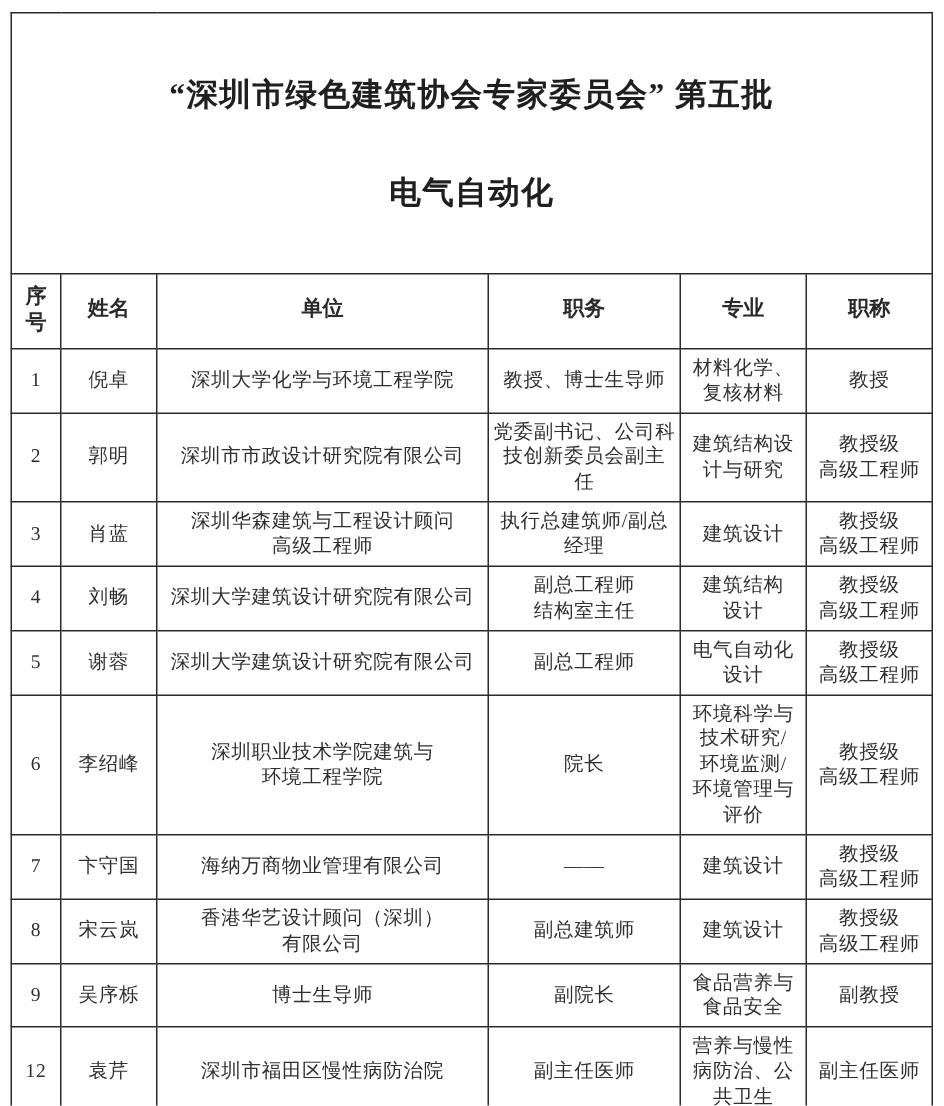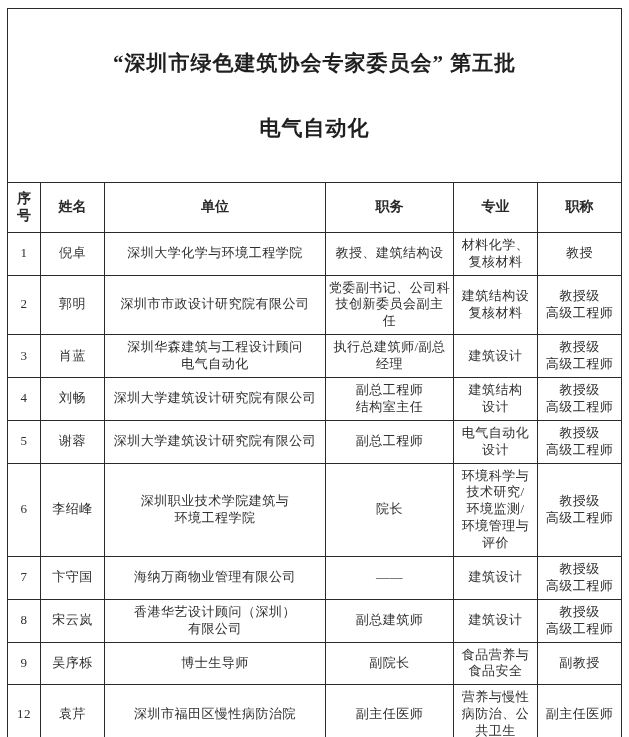--- a/index.html
+++ b/index.html
@@ -86,42 +86,42 @@
         <th class="col-head">职务</th>
         <th class="col-head">专业</th>
         <th class="col-head">职称</th>
       </tr>
     </thead>
     <tbody>
         <tr>
     <td class="cell">1</td>
     <td class="cell">倪卓</td>
     <td class="cell">深圳大学化学与环境工程学院</td>
-    <td class="cell">教授、建筑结构设</td>
+    <td class="cell">教授、博士生导师</td>
     <td class="cell">材料化学、
 复核材料</td>
     <td class="cell">教授</td>
   </tr>
         <tr>
     <td class="cell">2</td>
     <td class="cell">郭明</td>
     <td class="cell">深圳市市政设计研究院有限公司</td>
     <td class="cell">党委副书记、公司科
 技创新委员会副主
 任</td>
     <td class="cell">建筑结构设
-复核材料</td>
+计与研究</td>
     <td class="cell">教授级
 高级工程师</td>
   </tr>
         <tr>
     <td class="cell">3</td>
     <td class="cell">肖蓝</td>
     <td class="cell">深圳华森建筑与工程设计顾问
-电气自动化</td>
+高级工程师</td>
     <td class="cell">执行总建筑师/副总
 经理</td>
     <td class="cell">建筑设计</td>
     <td class="cell">教授级
 高级工程师</td>
   </tr>
         <tr>
     <td class="cell">4</td>
     <td class="cell">刘畅</td>
     <td class="cell">深圳大学建筑设计研究院有限公司</td>

